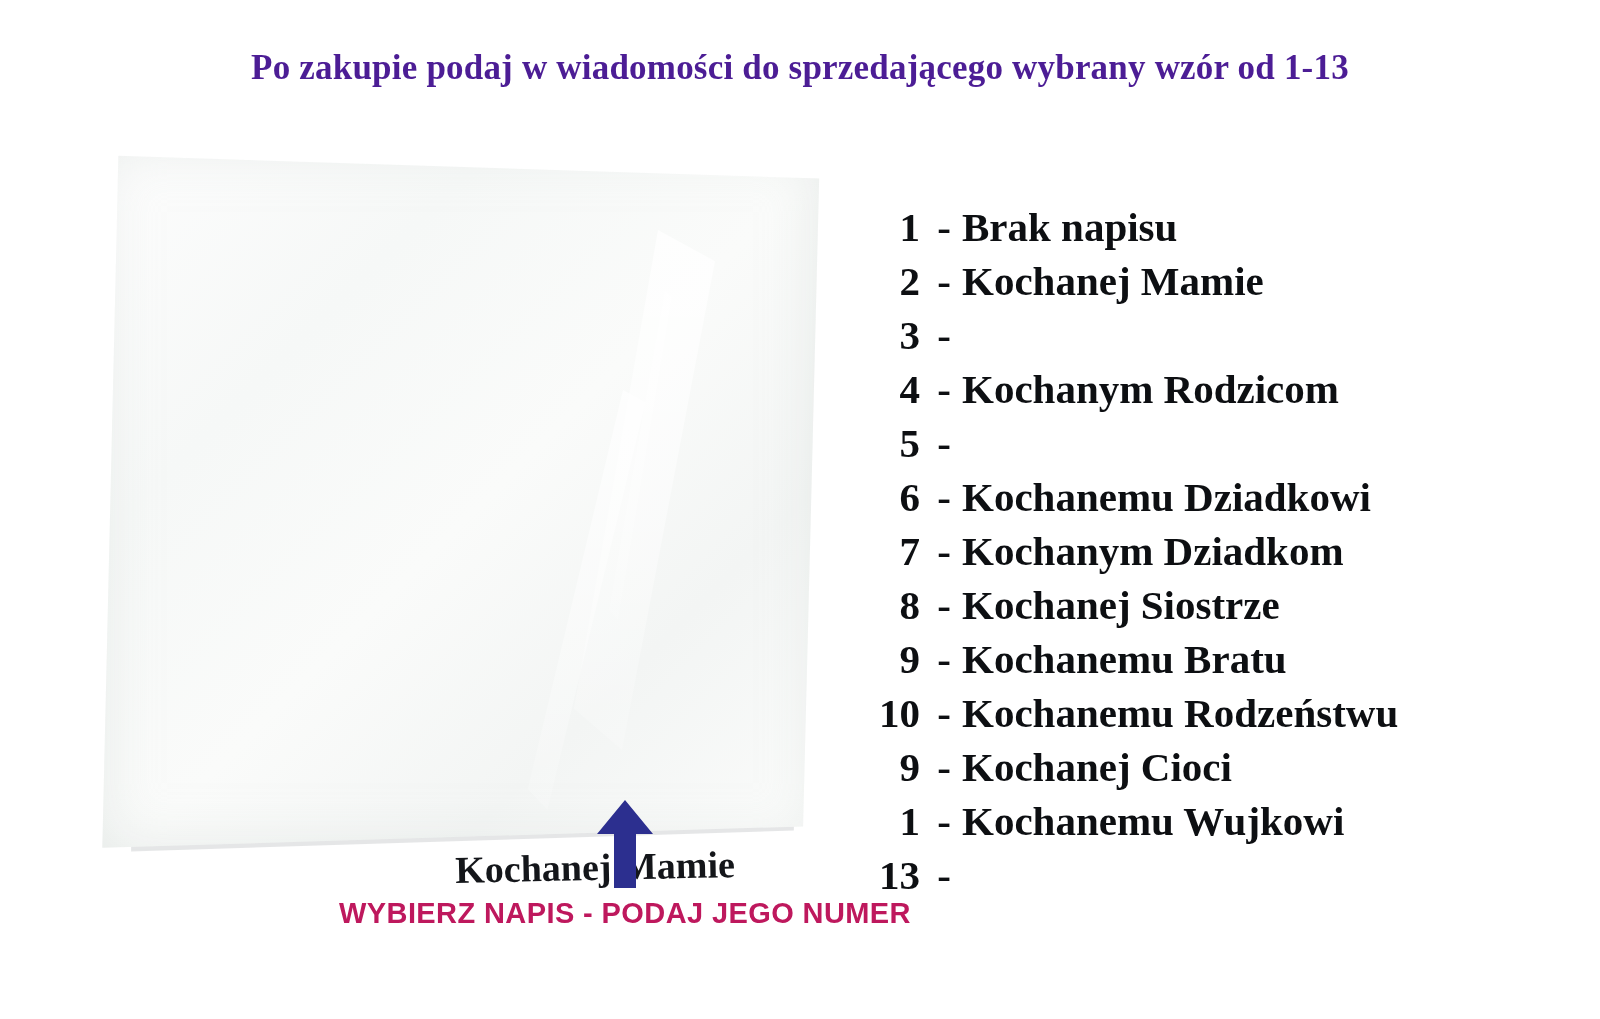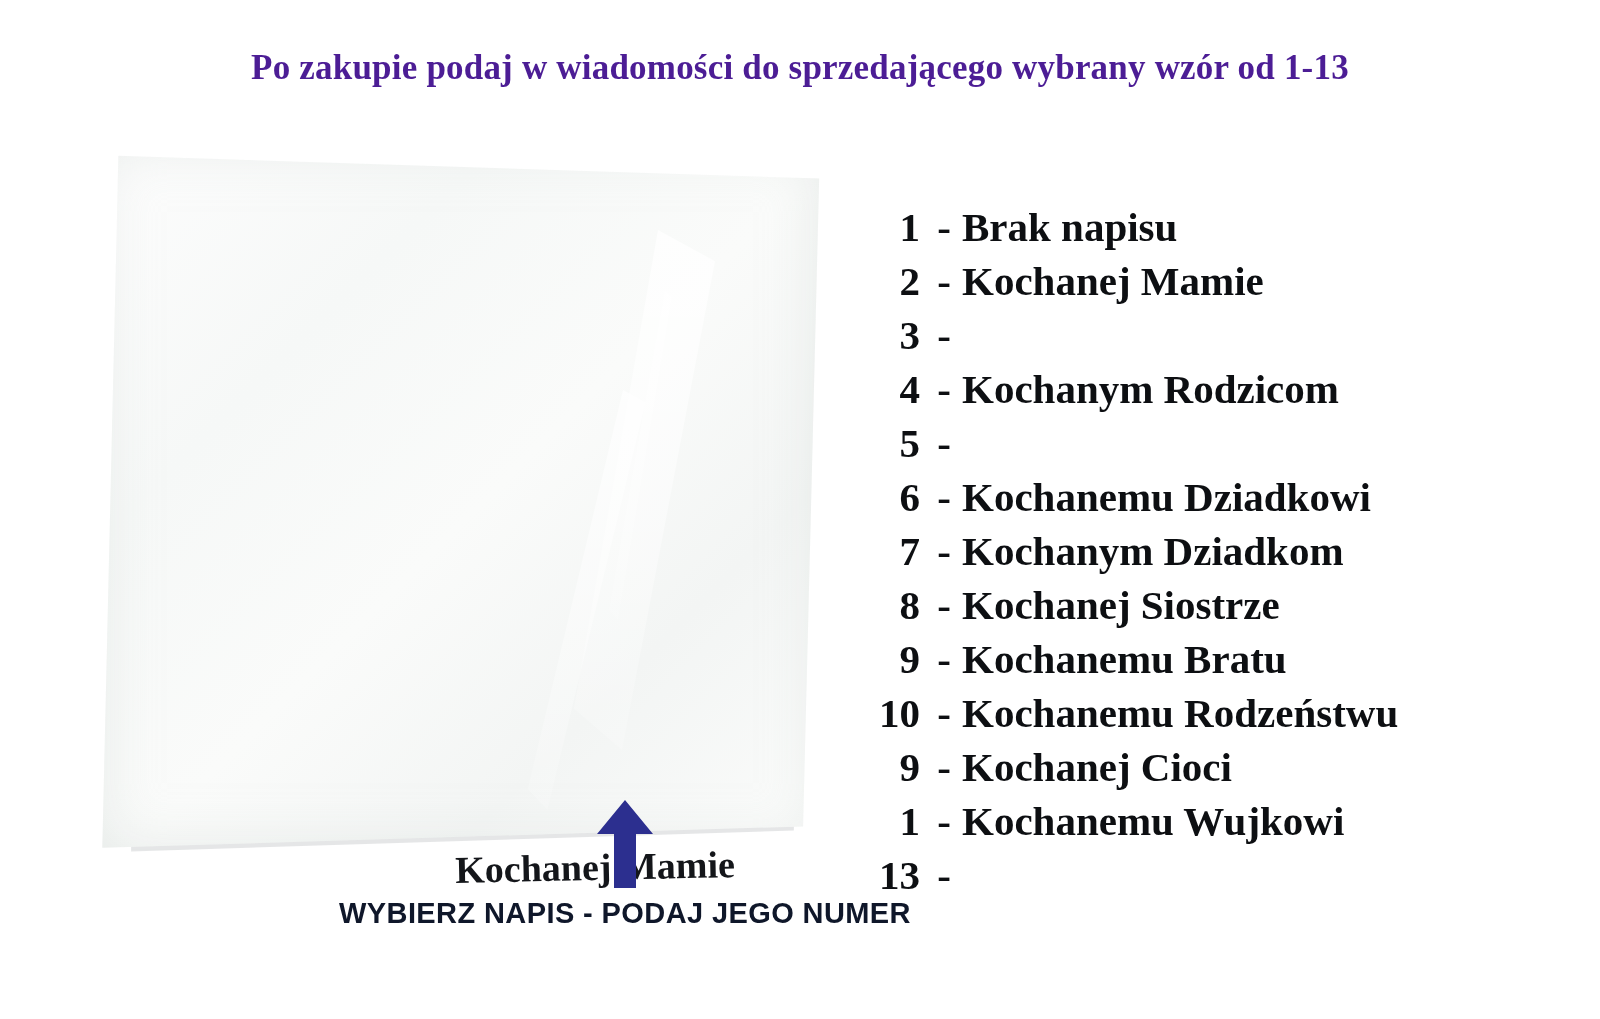--- a/index.html
+++ b/index.html
@@ -121,21 +121,21 @@
     width: 56px;
     height: 88px;
   }
   #arrow svg { display: block; }
   #bottom-note {
     position: absolute;
     left: 250px;
     top: 897px;
     width: 750px;
     text-align: center;
-    color: #0f172a;
+    color: #be185d;
     font-family: "Liberation Sans", sans-serif;
     font-weight: bold;
     font-size: 29px;
     letter-spacing: .4px;
     white-space: nowrap;
   }
 
   
   #options {
     position: absolute;

